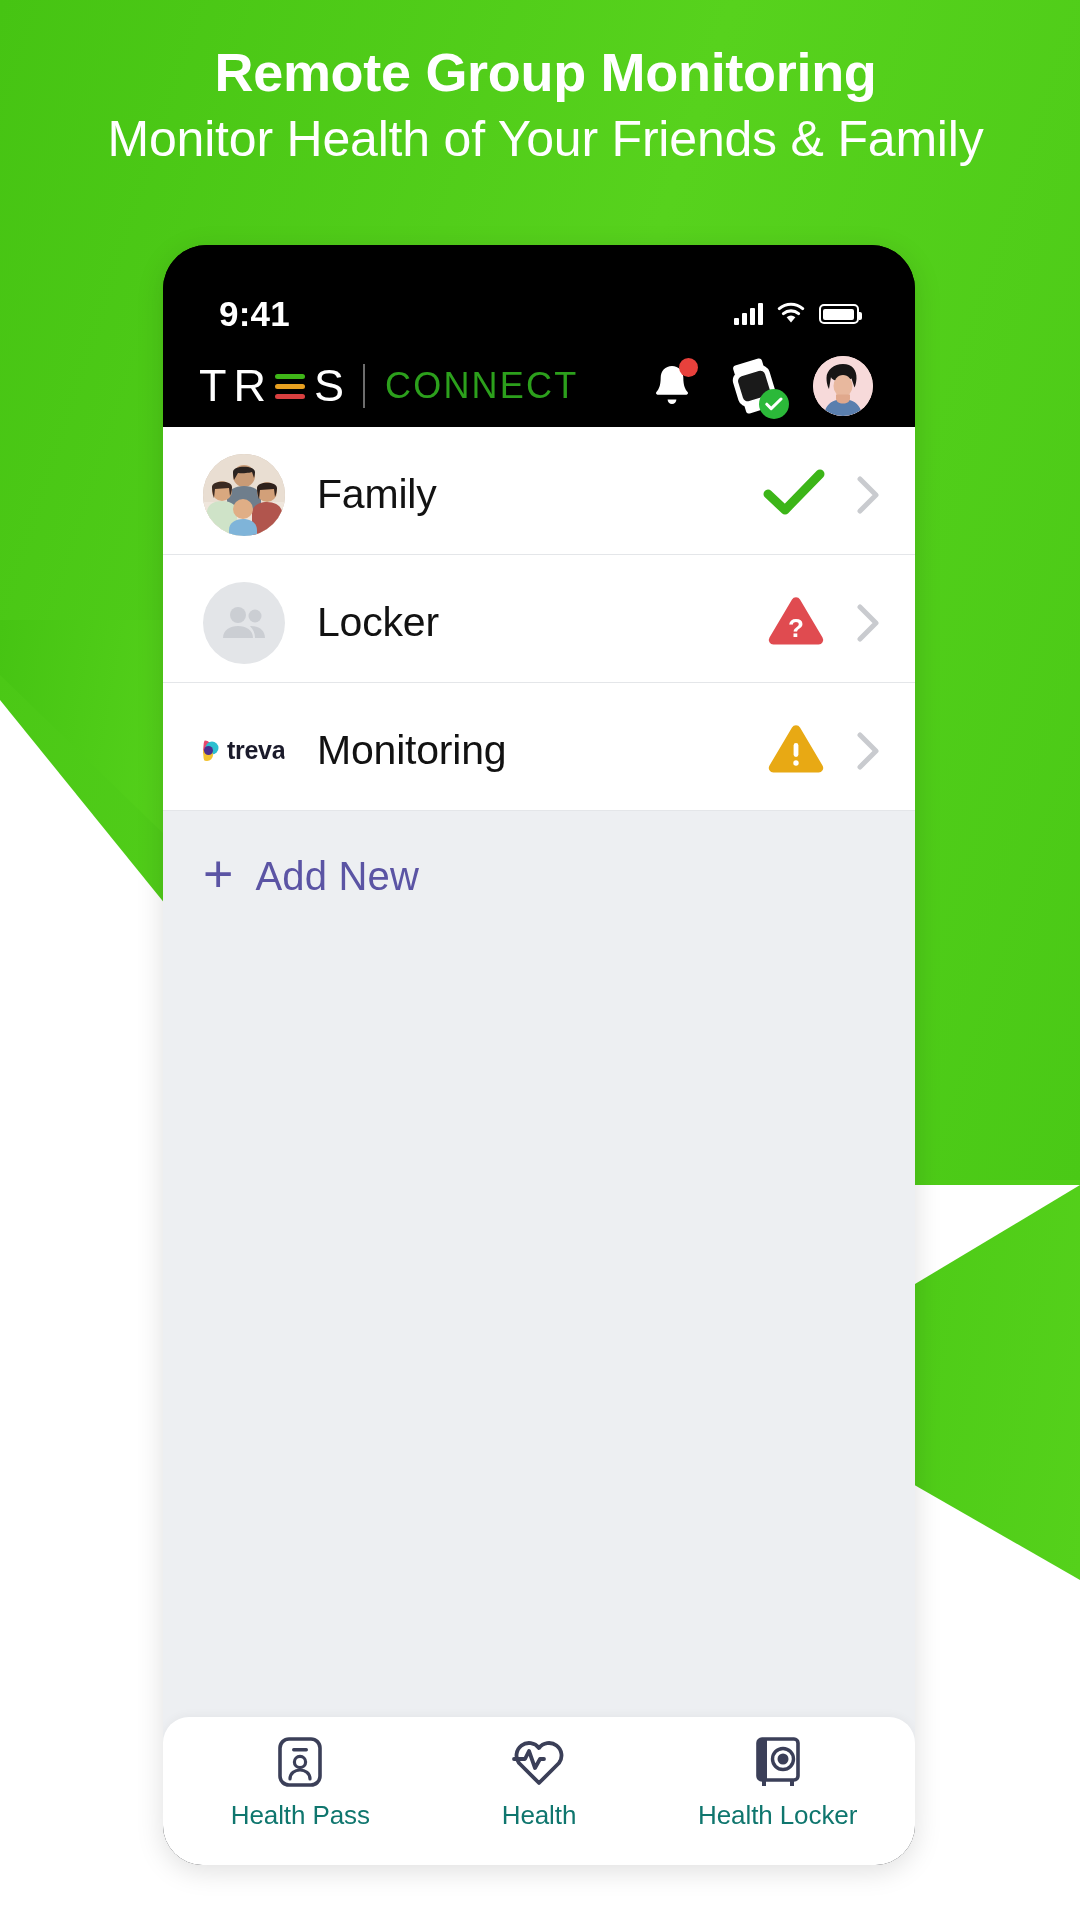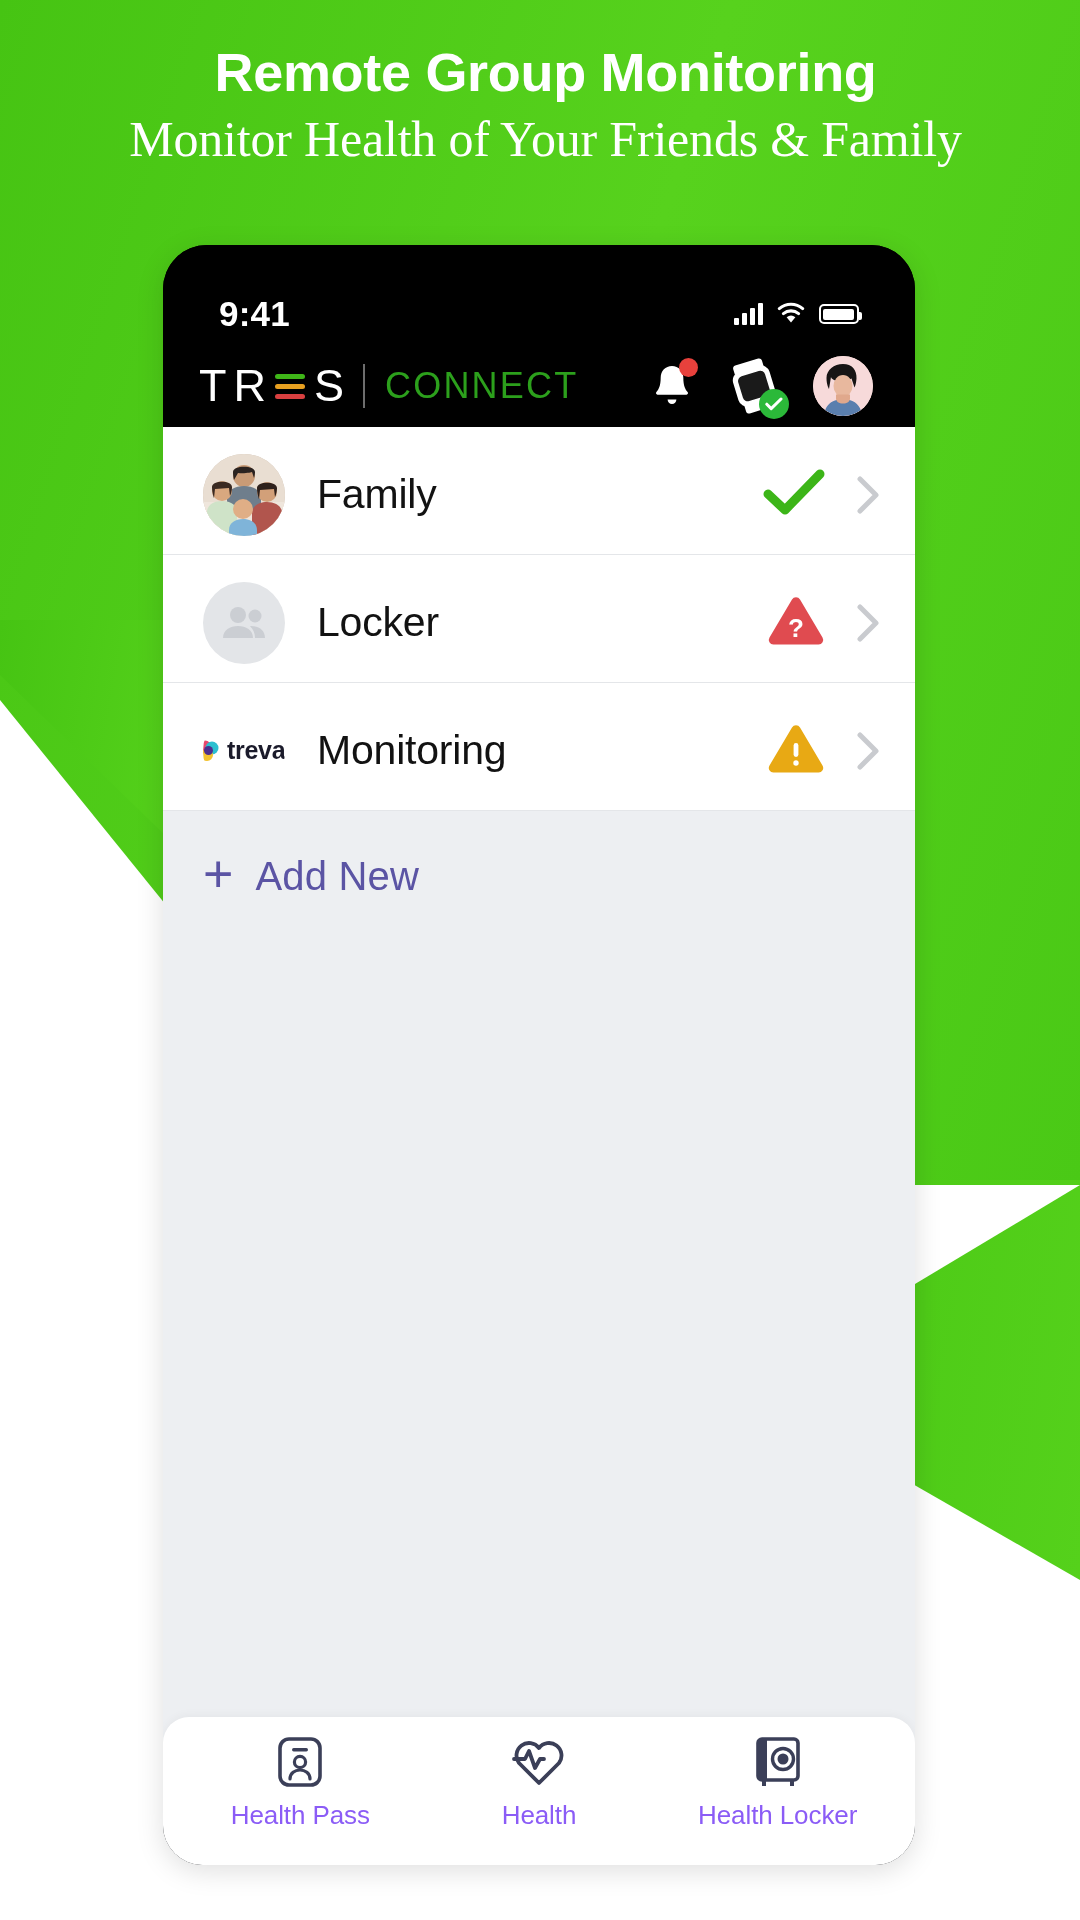--- a/index.html
+++ b/index.html
@@ -86,21 +86,20 @@
     letter-spacing: -0.3px;
     line-height: 1.12;
   }
   .headline-2 {
     color: #ffffff;
     font-size: 50px;
     font-weight: normal;
     line-height: 1.18;
     margin-top: 8px;
     letter-spacing: -0.2px;
-    font-family: Liberation Serif, serif;
   }
 
   
   .phone {
     position: absolute;
     left: 163px; top: 245px;
     width: 752px; height: 1620px;
     background: #000000;
     border-radius: 44px 44px 40px 40px;
     overflow: hidden;
@@ -304,21 +303,21 @@
   }
   .tab {
     display: flex;
     flex-direction: column;
     align-items: center;
     gap: 13px;
     width: 176px;
   }
   .tab-label {
     font-size: 26px;
-    color: #8b5cf6;
+    color: #0f766e;
     letter-spacing: -0.1px;
   }
   .tab.active .tab-label { color: #5b54a4; }
   .tab-icon { height: 50px; display:flex; align-items:center; }
 
   
   .treva {
     display:flex; align-items:center; gap:5px;
   }
   .treva-text {

